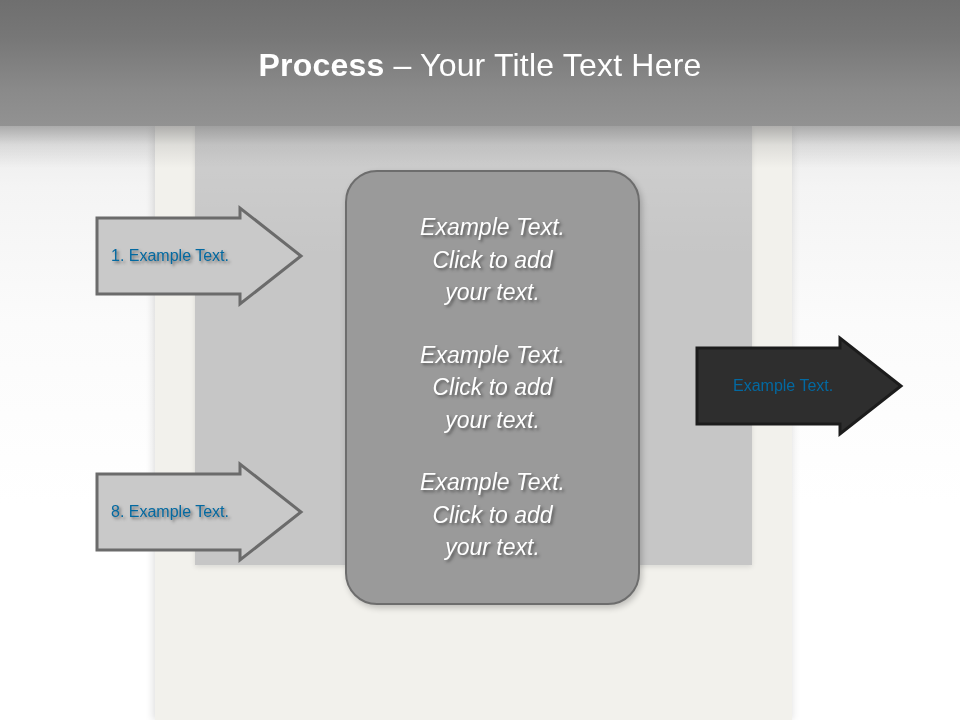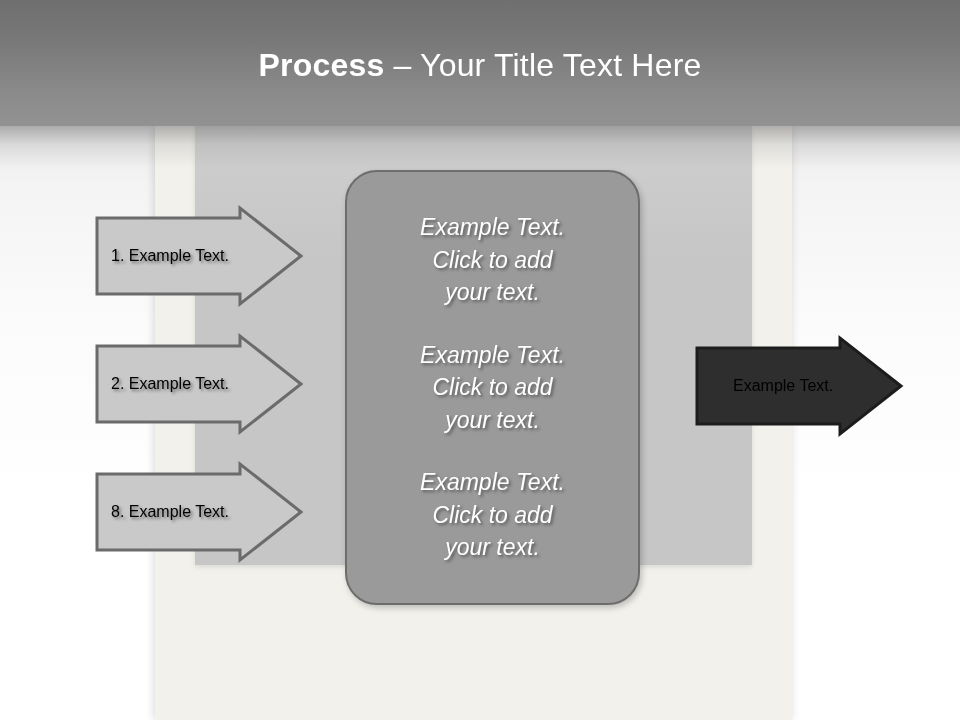--- a/index.html
+++ b/index.html
@@ -127,21 +127,21 @@
     align-items: center;
   }
   .arrow-svg {
     position: absolute;
     left: 0; top: 0;
     overflow: visible;
   }
   .arrow-label {
     position: relative;
     z-index: 2;
-    color: #000000;
+    color: #0369a1;
     white-space: nowrap;
   }
 
   .arrow-light { width: 208px; height: 100px; }
   .arrow-light .arrow-label {
     font-size: 16px;
     text-shadow: 2px 2px 3px rgba(60,60,60,0.65);
     margin-left: 16px;
   }
 
@@ -185,26 +185,20 @@
 your text.</div>
   </div>
 
   <div class="arrow arrow-light" id="arrow-1">
     <svg class="arrow-svg" width="208" height="100" viewBox="0 0 208 100">
       <polygon points="2,12 145,12 145,2 206,50 145,98 145,88 2,88" fill="#c9c9c9" stroke="#6b6b6b" stroke-width="3" stroke-linejoin="miter"></polygon>
     </svg>
     <span class="arrow-label">1. Example Text.</span>
   </div>
 
-  <div class="arrow arrow-light" id="arrow-2">
-    <svg class="arrow-svg" width="208" height="100" viewBox="0 0 208 100">
-      <polygon points="2,12 145,12 145,2 206,50 145,98 145,88 2,88" fill="#c9c9c9" stroke="#6b6b6b" stroke-width="3" stroke-linejoin="miter"></polygon>
-    </svg>
-    <span class="arrow-label">2. Example Text.</span>
-  </div>
 
   <div class="arrow arrow-light" id="arrow-3">
     <svg class="arrow-svg" width="208" height="100" viewBox="0 0 208 100">
       <polygon points="2,12 145,12 145,2 206,50 145,98 145,88 2,88" fill="#c9c9c9" stroke="#6b6b6b" stroke-width="3" stroke-linejoin="miter"></polygon>
     </svg>
     <span class="arrow-label">8. Example Text.</span>
   </div>
 
   <div class="arrow arrow-dark" id="arrow-out">
     <svg class="arrow-svg" width="208" height="100" viewBox="0 0 208 100">

